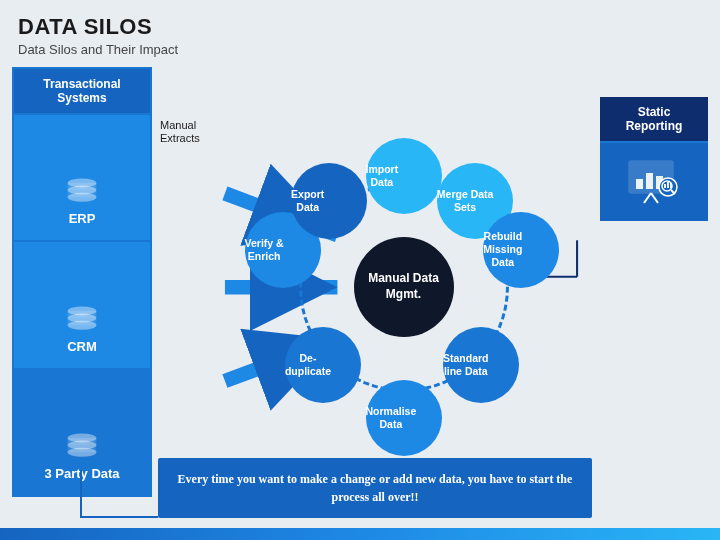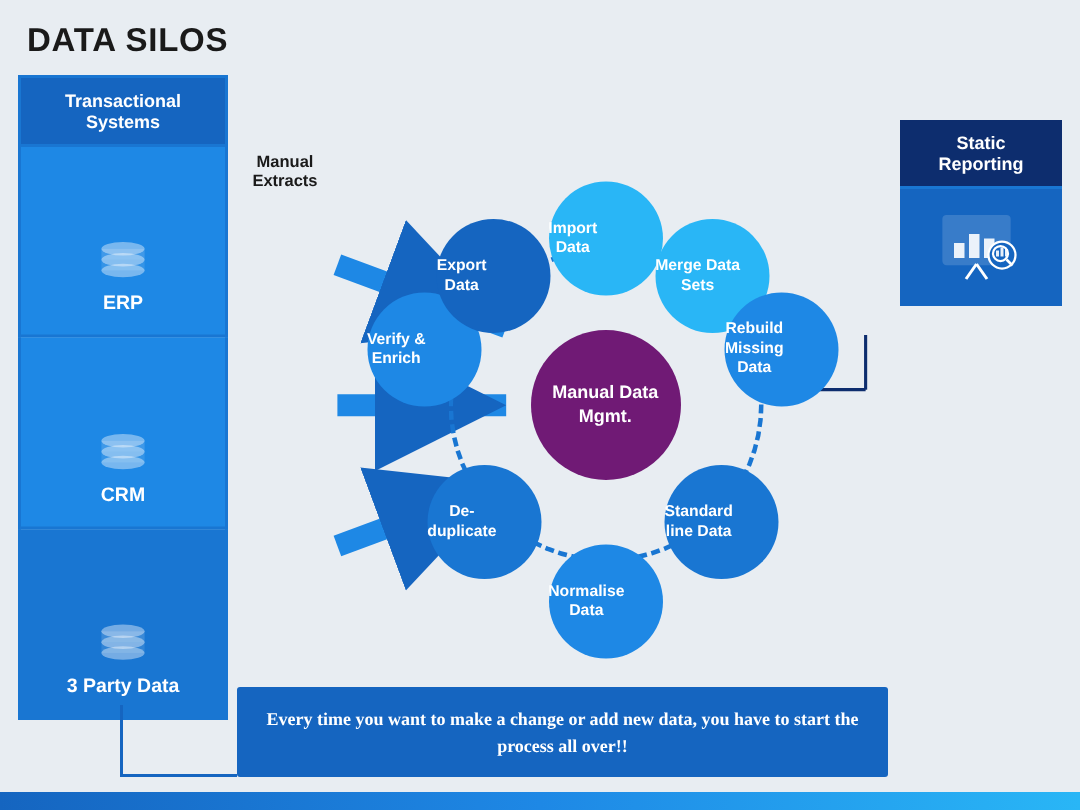--- a/index.html
+++ b/index.html
@@ -87,44 +87,43 @@
       align-items: center;
       justify-content: center;
     }
 
     
     .manual-extracts {
       position: absolute;
       left: 10px;
       top: 60px;
       font-size: 11px;
-      font-weight: bold;
+      font-weight: normal;
       color: #1a1a1a;
-      text-align: center;
       width: 60px;
       line-height: 1.2;
     }
 
     
     .circle-diagram {
       position: relative;
       width: 310px;
       height: 310px;
       margin-left: 70px;
     }
 
     
     .center-circle {
       position: absolute;
       top: 50%;
       left: 50%;
       transform: translate(-50%, -50%);
       width: 100px;
       height: 100px;
-      background: #701a75;
+      background: #0f172a;
       border-radius: 50%;
       display: flex;
       align-items: center;
       justify-content: center;
       text-align: center;
       color: #fff;
       font-size: 12px;
       font-weight: bold;
       z-index: 10;
       line-height: 1.3;
@@ -213,20 +212,21 @@
       right: 0;
       height: 12px;
       background: linear-gradient(to right, #1565c0, #1e88e5, #29b6f6);
     }
   </style>
 </head>
 <body>
 
 <div class="header">
   <div class="header-title">DATA SILOS</div>
+  <div class="header-subtitle">Data Silos and Their Impact</div>
 </div>
 
 <div class="main">
 
   <div class="left-panel">
     <div class="trans-header">Transactional Systems</div>
 
     <div class="trans-item">
       <svg class="db-icon" viewBox="0 0 40 30" fill="white">
         <ellipse cx="20" cy="6" rx="16" ry="5" fill="rgba(255,255,255,0.4)"></ellipse>

